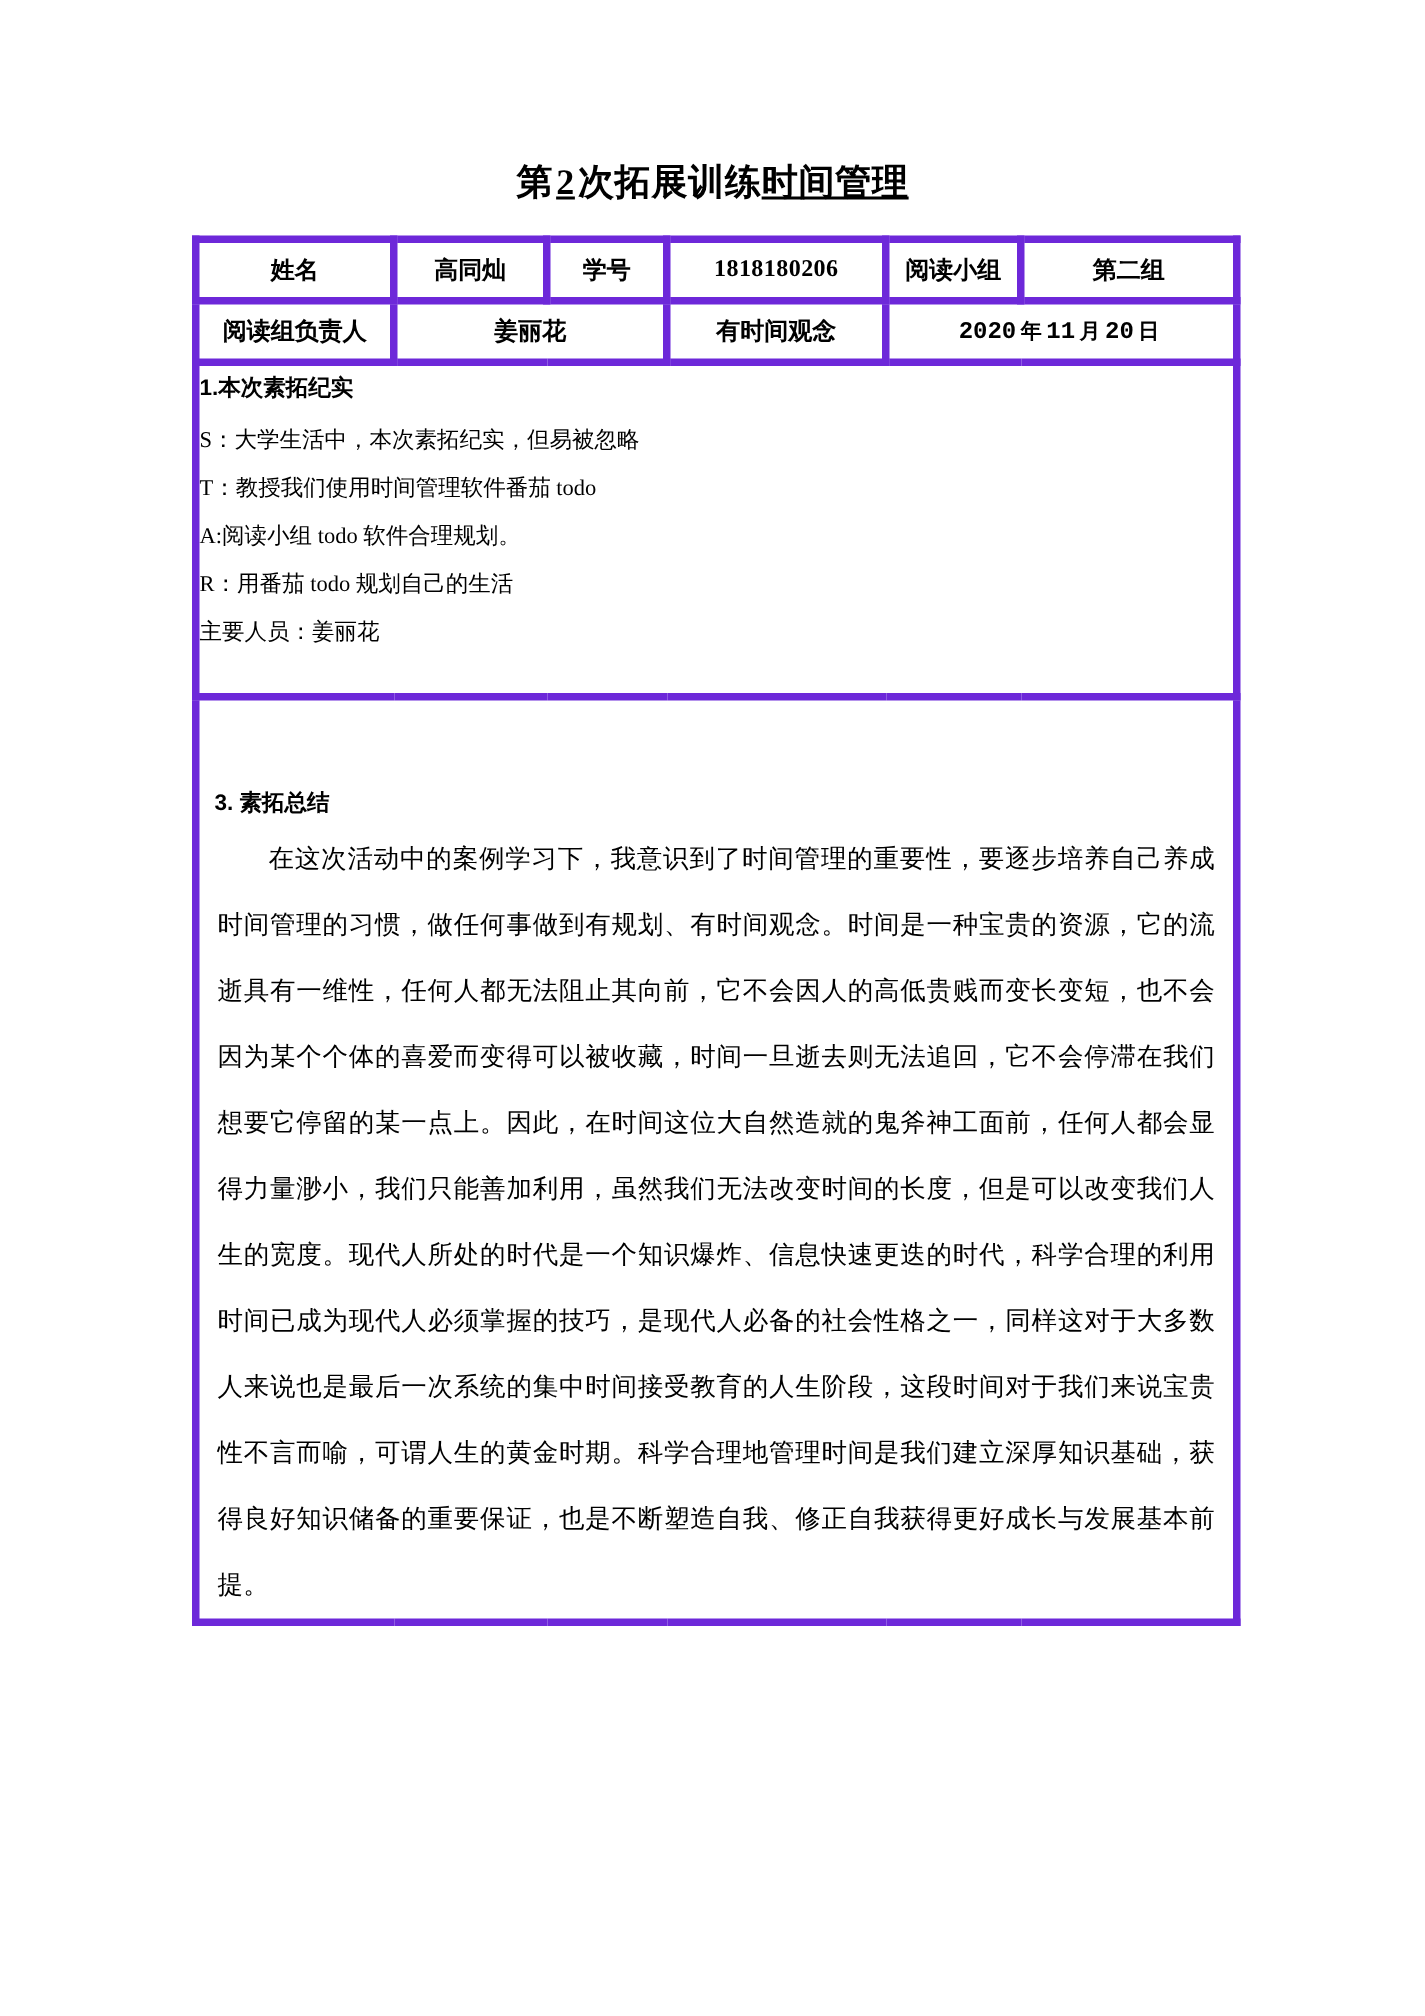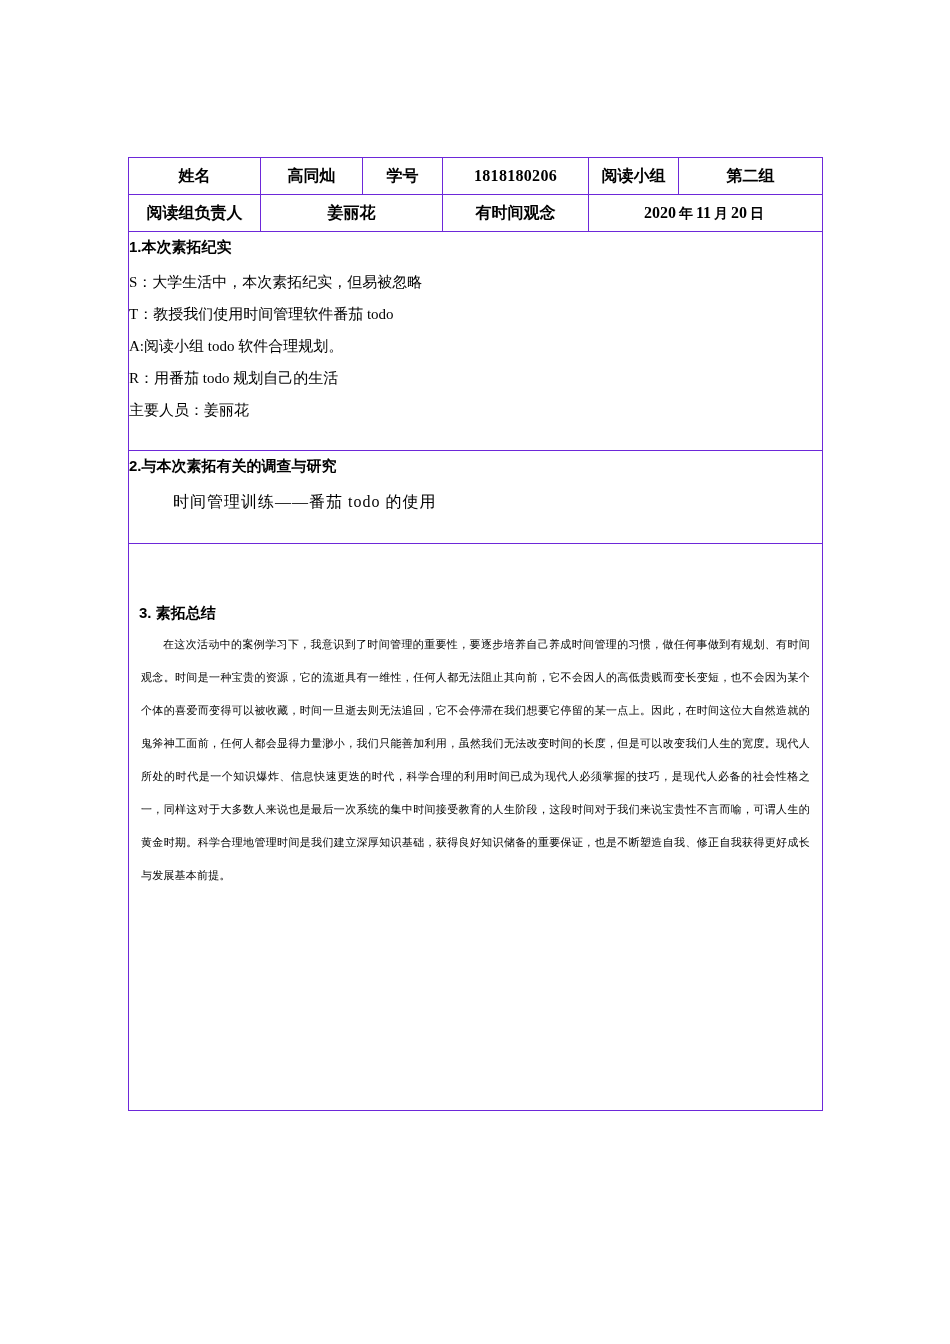--- a/index.html
+++ b/index.html
@@ -44,21 +44,21 @@
   
   .doc-table {
     position: absolute;
     left: 128px;
     top: 157px;
     width: 694px;
     border-collapse: collapse;
     table-layout: fixed;
   }
   .doc-table td {
-    border: 1px solid #6d28d9;
+    border: 5px solid #6d28d9;
     padding: 0;
     vertical-align: top;
   }
   .hdr-cell {
     text-align: center;
     vertical-align: middle !important;
     font-size: 16px;
     font-weight: bold;
     height: 36px;
     white-space: nowrap;
@@ -68,21 +68,21 @@
     letter-spacing: 0.3px;
   }
   .date-cell {
     text-align: center;
     vertical-align: middle !important;
     font-size: 16px;
     font-weight: bold;
     height: 36px;
     white-space: nowrap;
   }
-  .date-cell .dnum { font-family: Liberation Serif, serif; }
+  .date-cell .dnum { font-family: Liberation Mono, monospace; }
   .date-cell .dlab { font-weight: bold; font-size: 14px; padding: 0 3px; }
 
   
   .sec-cell {
     padding: 8px 10px 10px 10px;
   }
   .sec-heading {
     font-size: 15px;
     font-weight: bold;
     line-height: 26px;
@@ -106,34 +106,37 @@
     padding: 0;
   }
   .sec3-heading {
     font-size: 15px;
     font-weight: bold;
     font-family: "Liberation Sans", sans-serif;
     padding: 56px 0 0 10px;
     line-height: 26px;
   }
   .sec3-body {
-    font-size: 11px;
-    line-height: 33px;
+    font-size: 17px;
+    line-height: 44px;
     text-align: justify;
     text-justify: inter-ideograph;
     padding: 2px 12px 0 12px;
     text-indent: 2em;
     letter-spacing: 0.2px;
   }
 </style>
 </head>
 <body>
 
 <div class="page">
 
+  <div class="doc-title">
+    <span>第</span><span class="u num">2</span><span>次拓展训练</span><span class="u">时间管理</span>
+  </div>
 
   <table class="doc-table">
     <colgroup>
       <col style="width:132px">
       <col style="width:102px">
       <col style="width:80px">
       <col style="width:146px">
       <col style="width:90px">
       <col style="width:144px">
     </colgroup>
@@ -161,26 +164,20 @@
         <td class="sec-cell" colspan="6" style="height:218px">
           <div class="sec-heading">1.本次素拓纪实</div>
           <div class="sec-line">S：大学生活中，本次素拓纪实，但易被忽略</div>
           <div class="sec-line">T：教授我们使用时间管理软件番茄 todo</div>
           <div class="sec-line">A:阅读小组 todo 软件合理规划。</div>
           <div class="sec-line">R：用番茄 todo 规划自己的生活</div>
           <div class="sec-line">主要人员：姜丽花</div>
         </td>
       </tr>
 
-      <tr>
-        <td class="sec-cell" colspan="6" style="height:92px">
-          <div class="sec-heading">2.与本次素拓有关的调查与研究</div>
-          <div class="sec2-body mono-ish">时间管理训练——番茄 todo 的使用</div>
-        </td>
-      </tr>
 
       <tr>
         <td class="sec3-cell" colspan="6" style="height:566px">
           <div class="sec3-heading">3. 素拓总结</div>
           <div class="sec3-body">在这次活动中的案例学习下，我意识到了时间管理的重要性，要逐步培养自己养成时间管理的习惯，做任何事做到有规划、有时间观念。时间是一种宝贵的资源，它的流逝具有一维性，任何人都无法阻止其向前，它不会因人的高低贵贱而变长变短，也不会因为某个个体的喜爱而变得可以被收藏，时间一旦逝去则无法追回，它不会停滞在我们想要它停留的某一点上。因此，在时间这位大自然造就的鬼斧神工面前，任何人都会显得力量渺小，我们只能善加利用，虽然我们无法改变时间的长度，但是可以改变我们人生的宽度。现代人所处的时代是一个知识爆炸、信息快速更迭的时代，科学合理的利用时间已成为现代人必须掌握的技巧，是现代人必备的社会性格之一，同样这对于大多数人来说也是最后一次系统的集中时间接受教育的人生阶段，这段时间对于我们来说宝贵性不言而喻，可谓人生的黄金时期。科学合理地管理时间是我们建立深厚知识基础，获得良好知识储备的重要保证，也是不断塑造自我、修正自我获得更好成长与发展基本前提。</div>
         </td>
       </tr>
     </tbody>
   </table>
 

